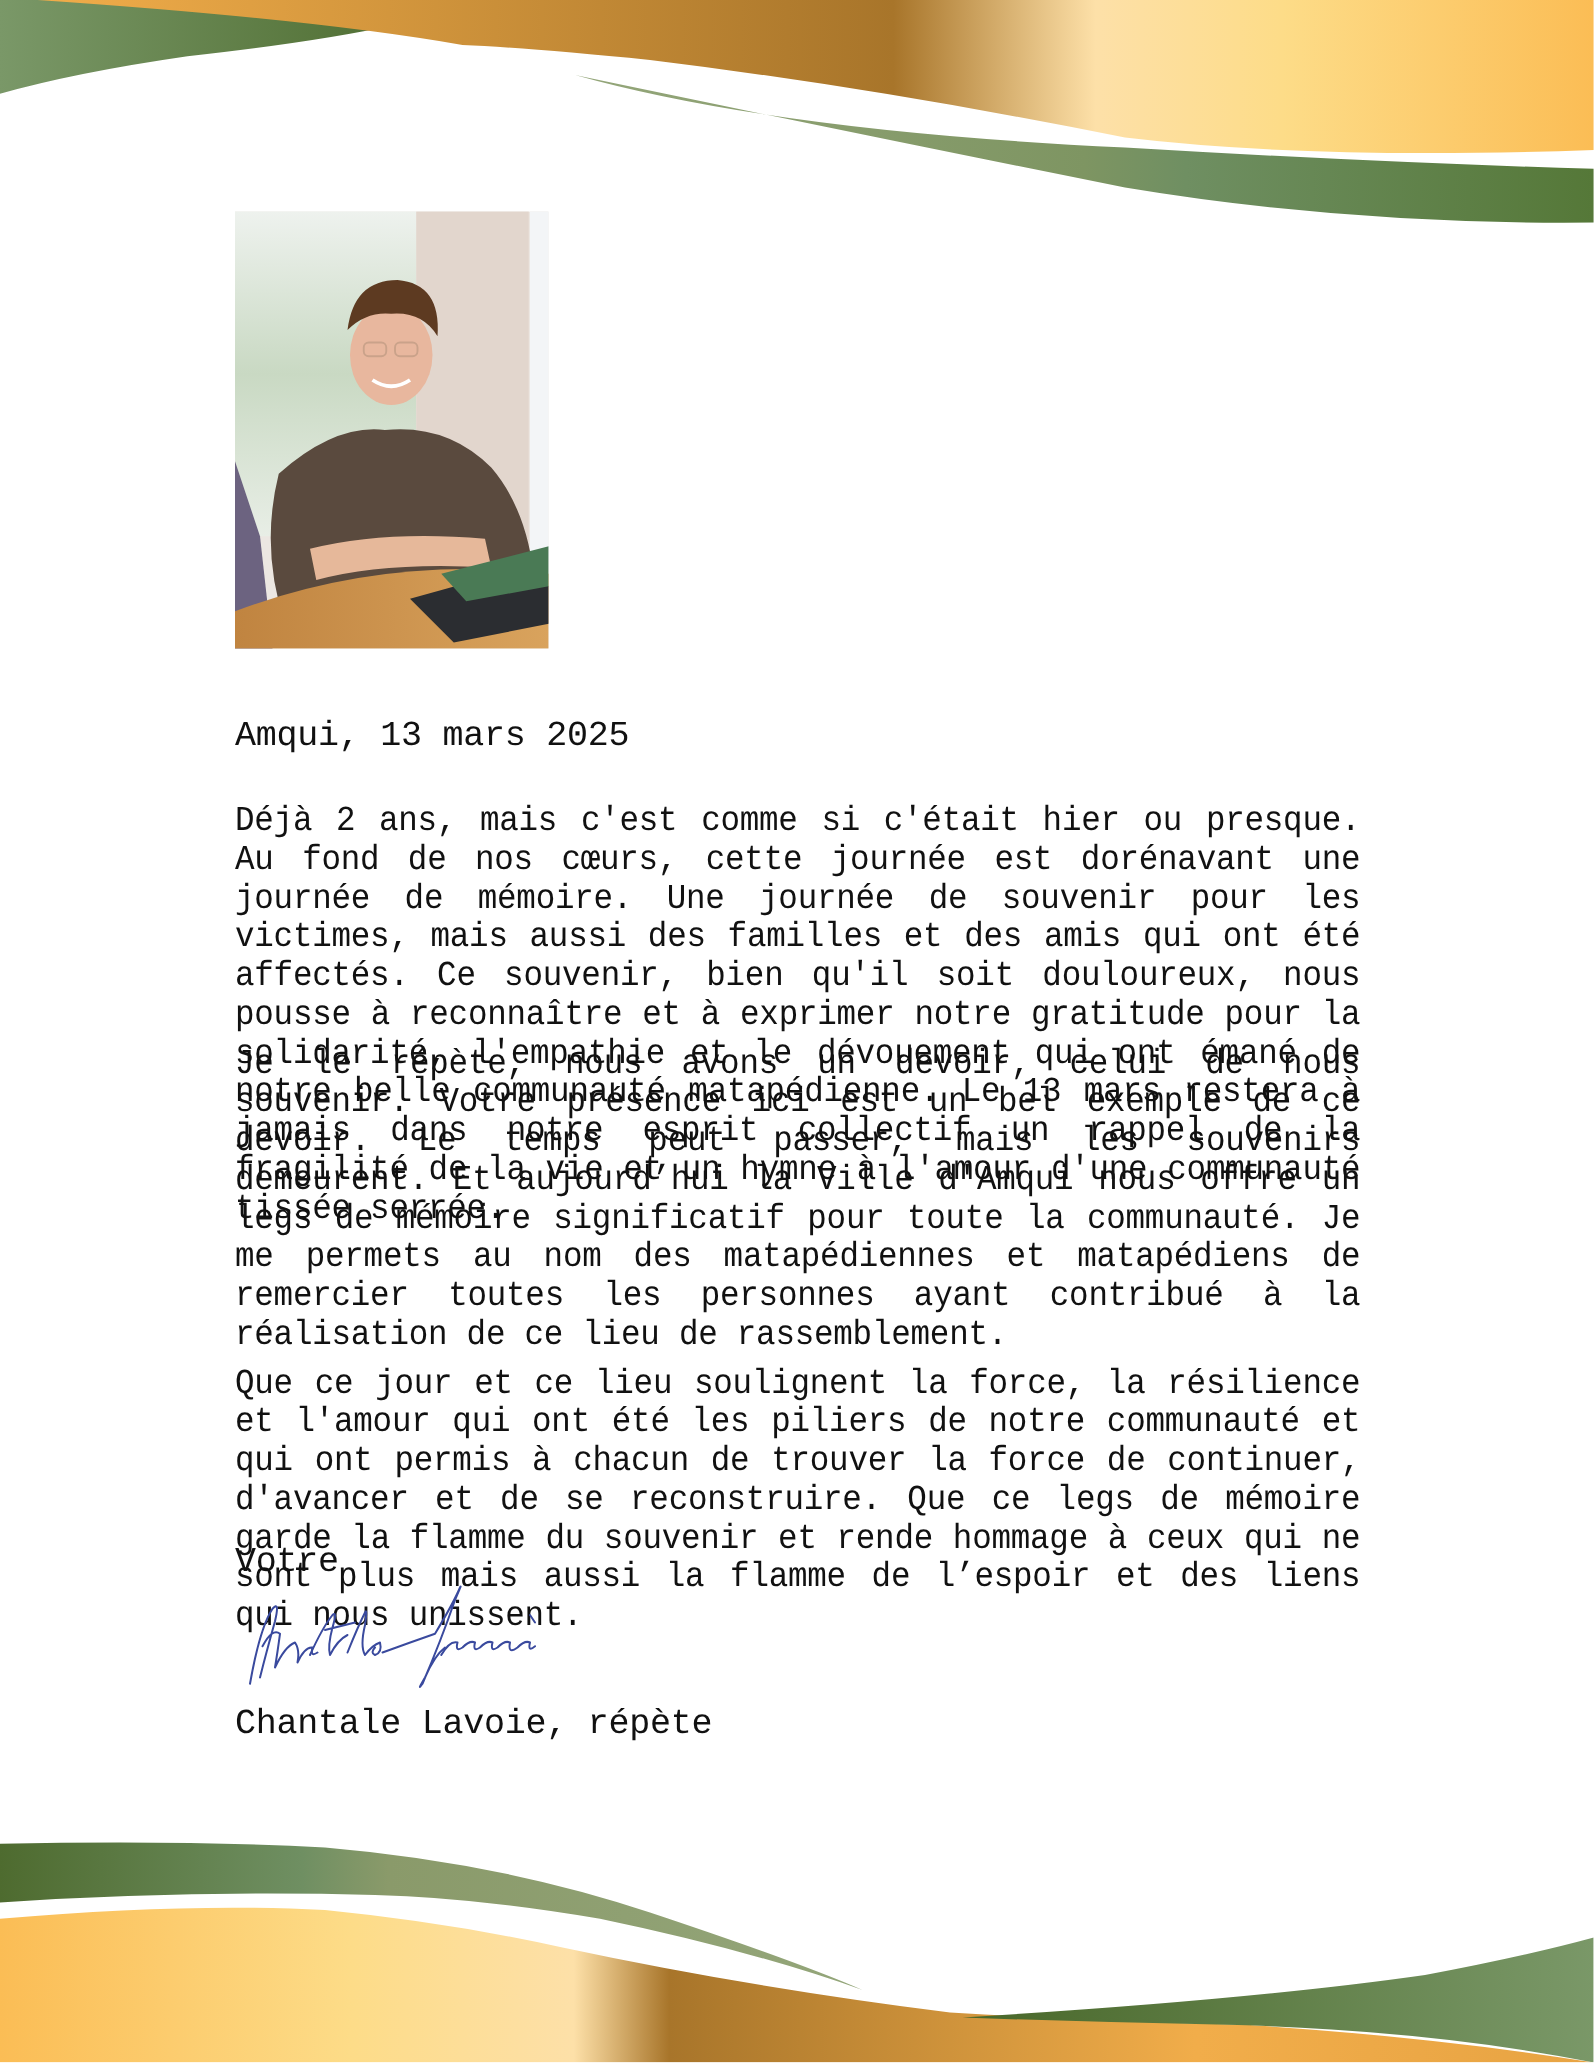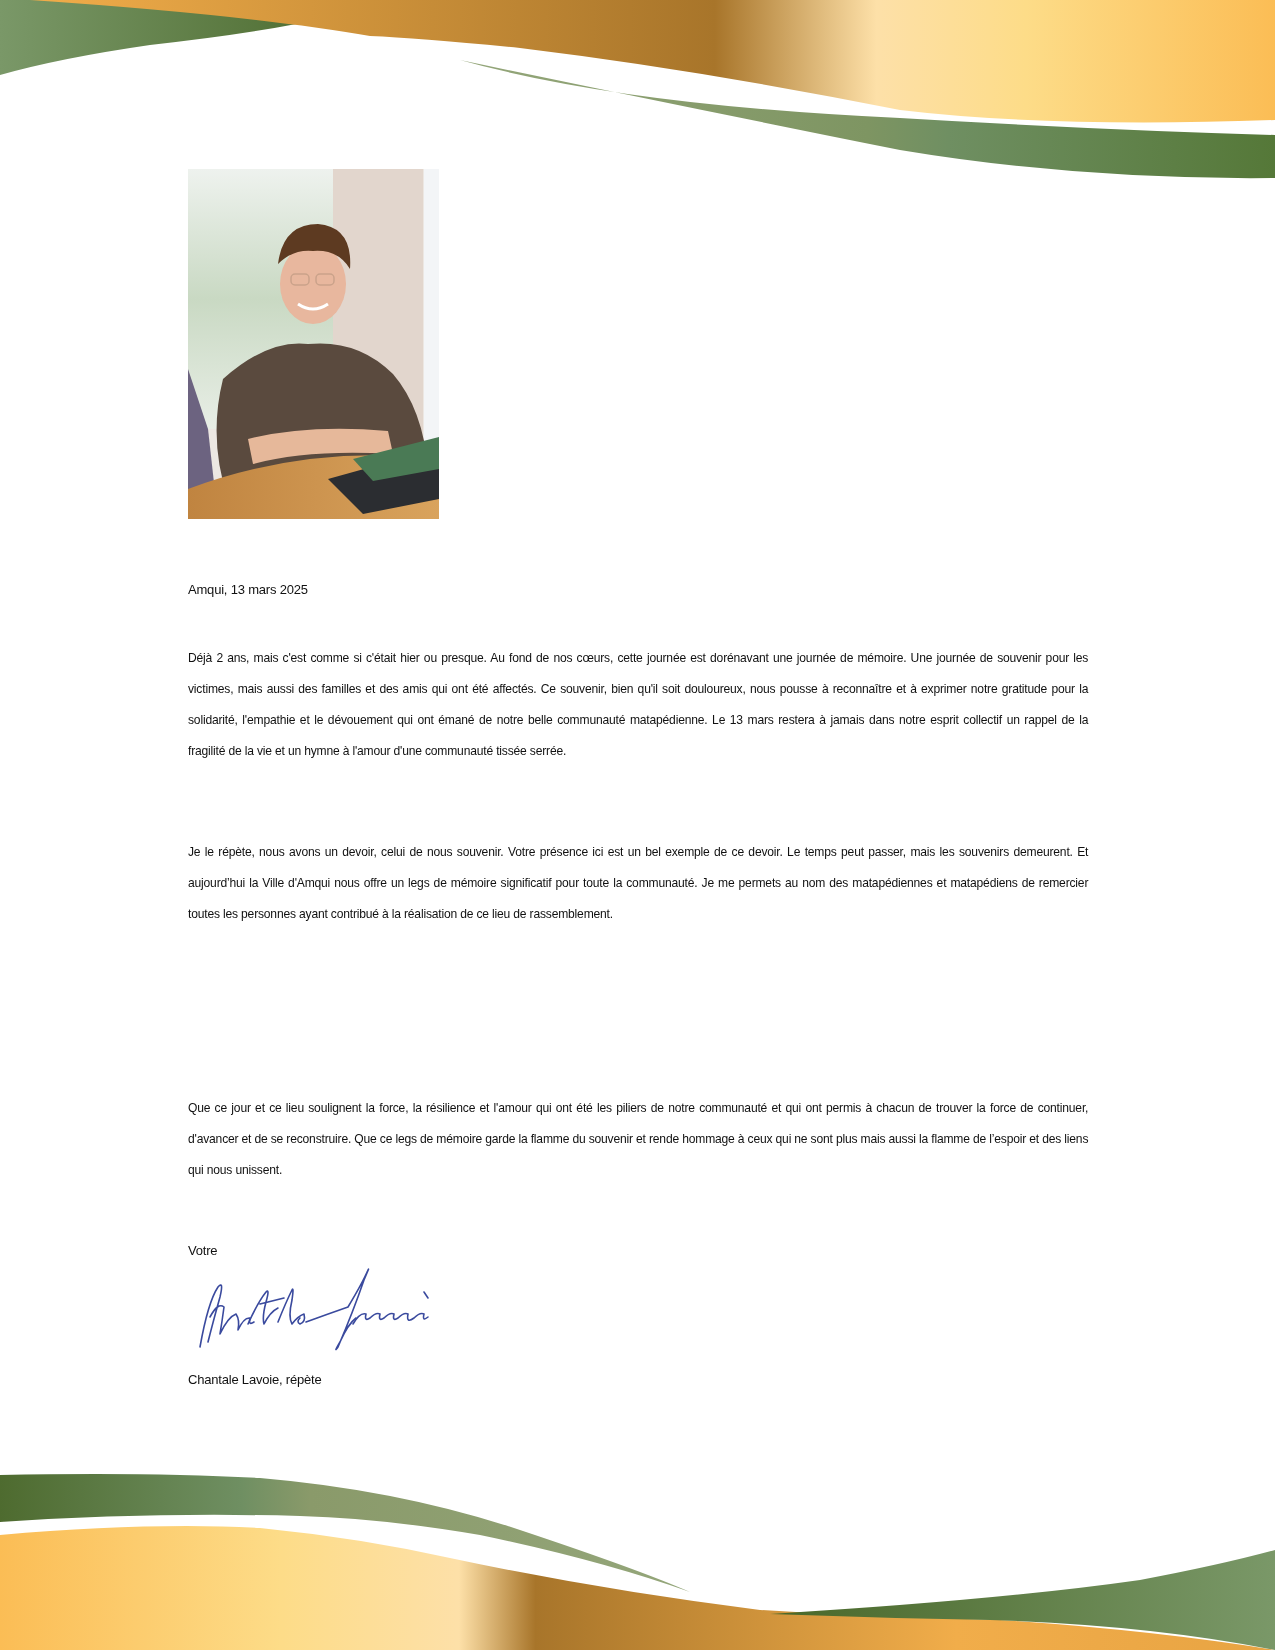--- a/index.html
+++ b/index.html
@@ -2,21 +2,21 @@
 <html><head>
   <meta charset="utf-8">
   <style>
     html, body { margin: 0; padding: 0; background: #ffffff; }
     body { width: 1275px; height: 1650px; position: relative; overflow: hidden; font-family: "Liberation Sans", sans-serif; color: #111111; }
     .deco { position: absolute; left: 0; width: 1275px; }
     .deco-top { top: 0; height: 190px; }
     .deco-bottom { top: 1450px; height: 200px; }
     .photo { position: absolute; left: 188px; top: 169px; width: 251px; height: 350px; overflow: hidden; }
     .photo svg { display: block; }
-    .text { position: absolute; left: 188px; width: 900px; font-size: 13px; line-height: 31px; letter-spacing: -0.2px; }
+    .text { position: absolute; left: 188px; width: 900px; font-size: 28px; line-height: 31px; letter-spacing: -0.2px; font-family: Liberation Mono, monospace; }
     .date { top: 574px; }
     .para { text-align: justify; text-align-last: left; margin: 0; transform: scaleX(0.93); transform-origin: left top; width: 968px; }
     .p1 { top: 642px; }
     .p2 { top: 836px; }
     .p3 { top: 1092px; }
     .closing { top: 1235px; }
     .signature { position: absolute; left: 188px; top: 1262px; width: 260px; height: 100px; }
     .signer { top: 1364px; }
   </style>
 </head>

